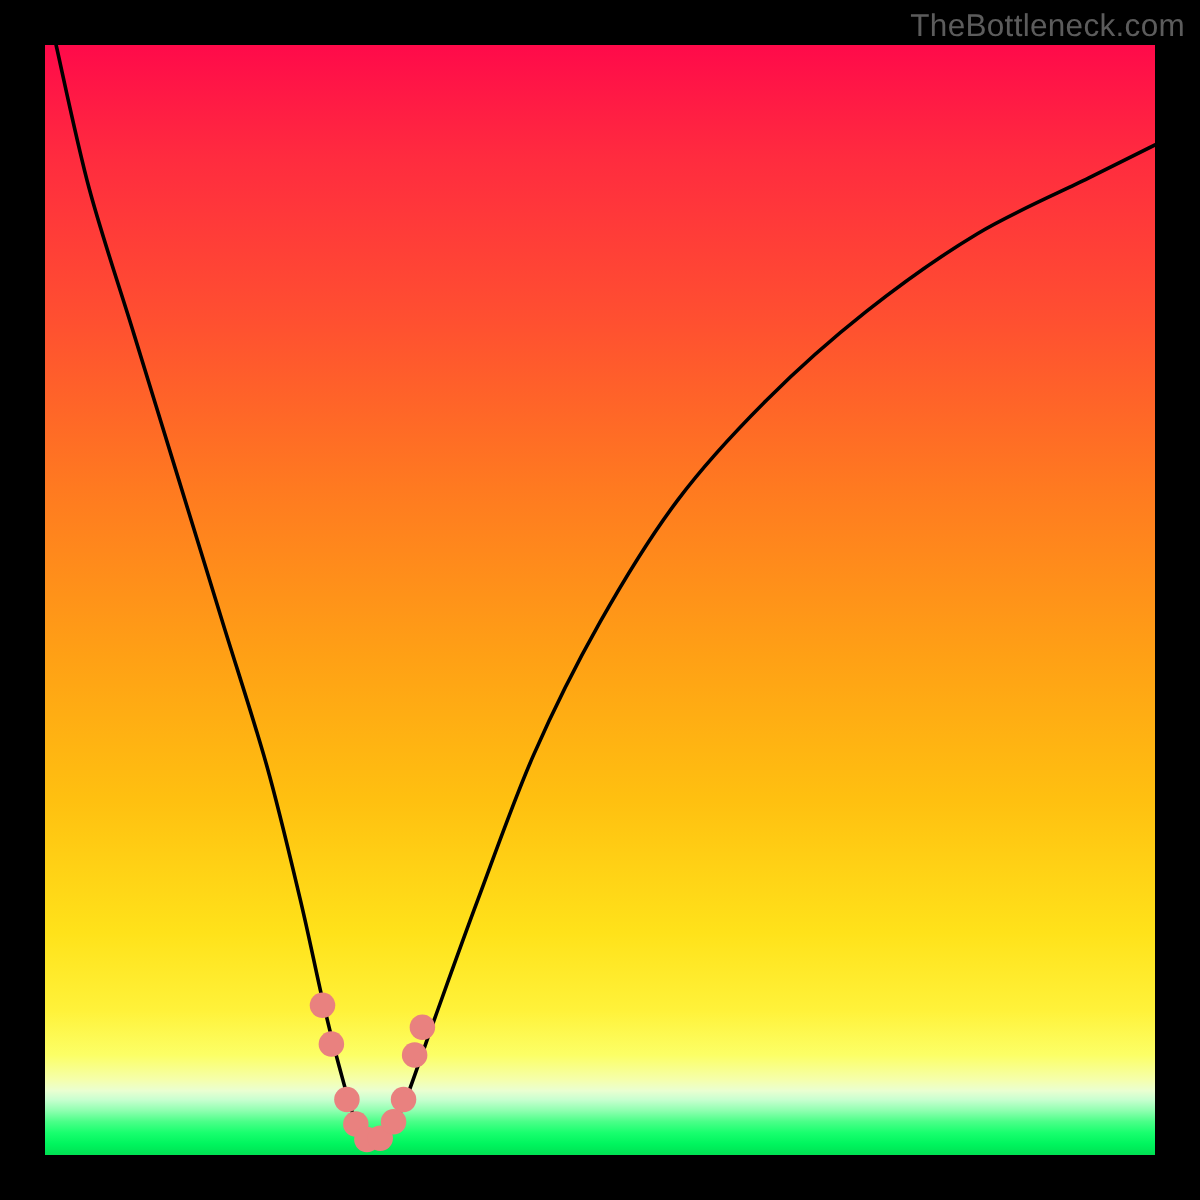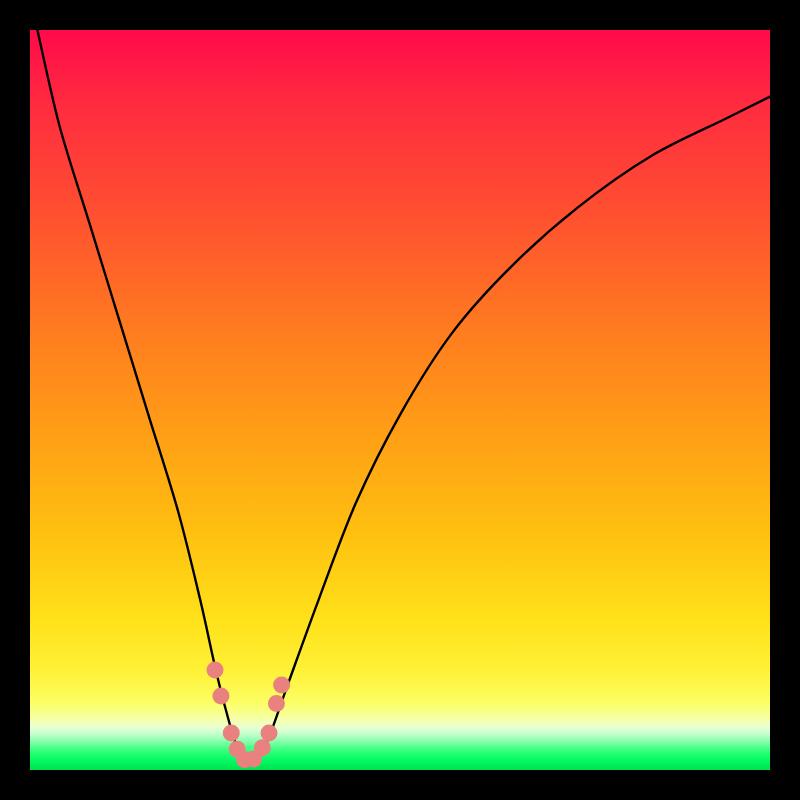--- a/index.html
+++ b/index.html
@@ -80,13 +80,14 @@
           <circle cx="207.20" cy="719.28" r="8.5" fill="#e9817f"></circle>
           <circle cx="214.60" cy="729.64" r="8.5" fill="#e9817f"></circle>
           <circle cx="223.48" cy="728.90" r="8.5" fill="#e9817f"></circle>
           <circle cx="232.36" cy="717.80" r="8.5" fill="#e9817f"></circle>
           <circle cx="239.02" cy="703.00" r="8.5" fill="#e9817f"></circle>
           <circle cx="246.42" cy="673.40" r="8.5" fill="#e9817f"></circle>
           <circle cx="251.60" cy="654.90" r="8.5" fill="#e9817f"></circle>
         </g>
     </svg>
   </div>
+  <div class="watermark">TheBottleneck.com</div>
 </div>
 
 </body></html>

